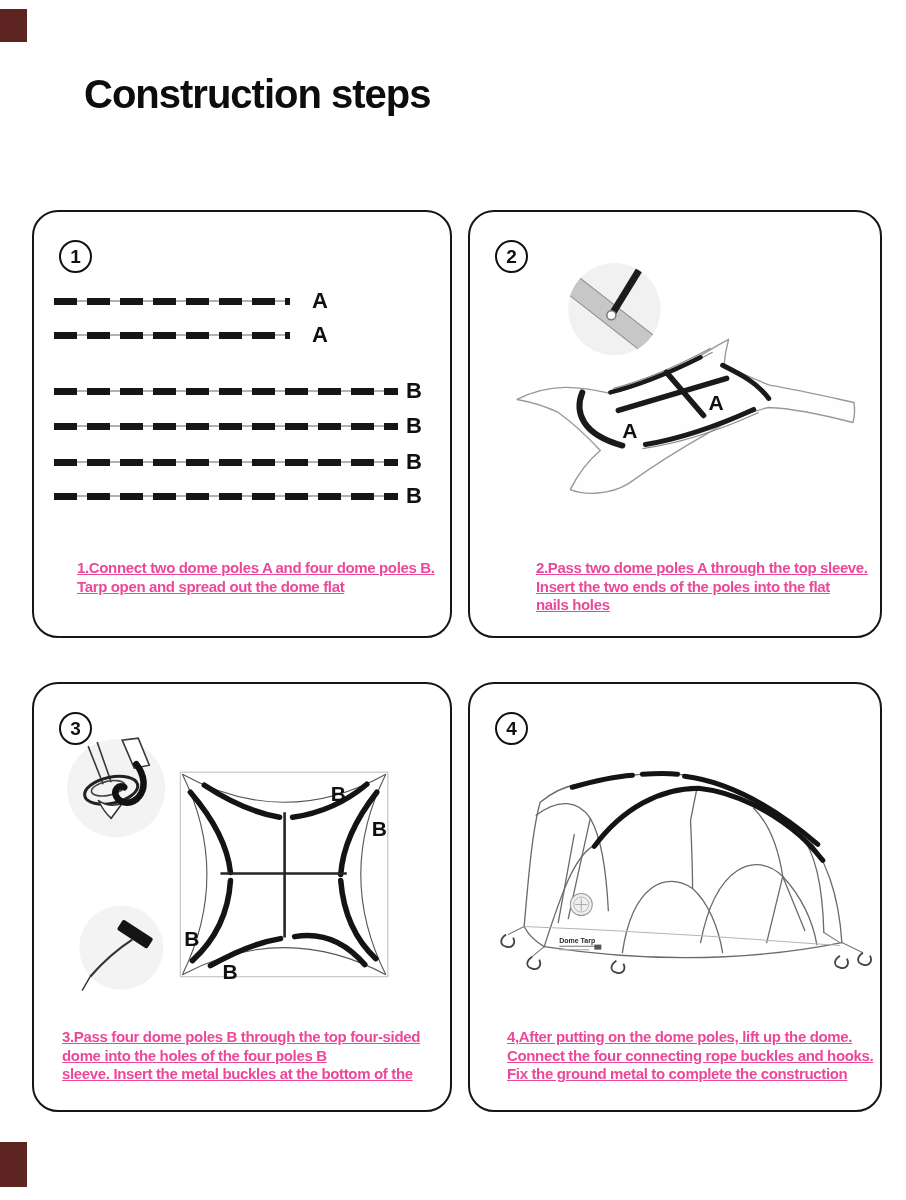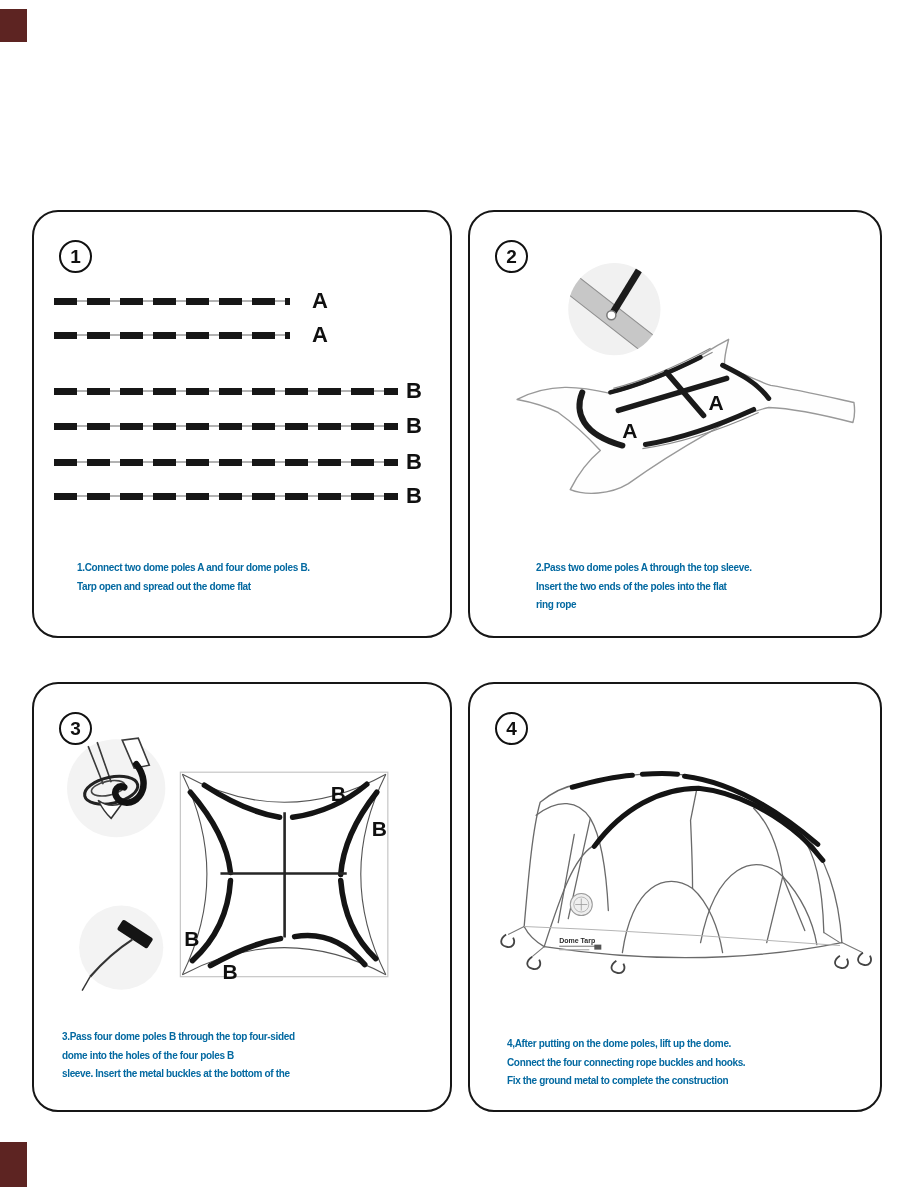--- a/index.html
+++ b/index.html
@@ -21,27 +21,27 @@
   .p1{left:32px;top:210px;width:420px;height:428px;}
   .p2{left:468px;top:210px;width:414px;height:428px;}
   .p3{left:32px;top:682px;width:420px;height:430px;}
   .p4{left:468px;top:682px;width:414px;height:430px;}
   .stepnum{
     position:absolute;left:25px;top:28px;width:29px;height:29px;border:2.6px solid #111;
     border-radius:50%;display:flex;align-items:center;justify-content:center;
     font-size:19px;font-weight:bold;color:#111;
   }
   .caption{
-    position:absolute;font-size:10px;font-weight:bold;line-height:18.5px;
-    letter-spacing:-0.35px;color:#0369a1;white-space:nowrap;
+    position:absolute;font-size:15px;font-weight:bold;line-height:18.5px;
+    letter-spacing:-0.35px;color:#ec4899;white-space:nowrap;text-decoration:underline;
   }
   .p1 .caption{left:43px;top:347px;}
   .p2 .caption{left:66px;top:347px;}
   .p3 .caption{left:28px;top:344px;}
-  .p4 .caption{left:37px;top:344px;margin-top:7px;}
+  .p4 .caption{left:37px;top:344px;}
   
   .pole-row{position:absolute;left:20px;height:26px;display:flex;align-items:center;}
   .pole{position:relative;height:7px;}
   .pole::before{content:"";position:absolute;left:0;right:0;top:2.5px;height:2px;background:#b2b2b2;}
   .pole::after{content:"";position:absolute;inset:0;
     background:repeating-linear-gradient(90deg,#161616 0 23px,rgba(0,0,0,0) 23px 33px);}
   .pole.a{width:236px;margin-right:22px;}
   .pole.b{width:344px;margin-right:8px;}
   .pole-label{font-size:22px;font-weight:bold;color:#101010;}
   .r1{top:76px;} .r2{top:110px;} .r3{top:166px;} .r4{top:201px;} .r5{top:237px;} .r6{top:271px;}
@@ -50,20 +50,21 @@
   svg text.tiny{font-family:"Liberation Sans",sans-serif;}
 </style>
 </head>
 <body>
 
 <div class="page">
 
   <div class="corner-mark top"></div>
   <div class="corner-mark bottom"></div>
 
+  <h1 class="title">Construction steps</h1>
 
   <section class="panel p1">
     <div class="stepnum">1</div>
     <div class="pole-row r1">
       <div class="pole a"></div>
       <span class="pole-label">A</span>
     </div>
     <div class="pole-row r2">
       <div class="pole a"></div>
       <span class="pole-label">A</span>
@@ -135,21 +136,21 @@
         <path d="M 148 198 L 256 166" stroke-width="5.5"></path>
         <path d="M 252 153 C 270 162 286 170 298 186" stroke-width="5"></path>
         <path d="M 175 232 C 210 226 250 212 283 197" stroke-width="5"></path>
       </g>
       <text class="lbl" x="152" y="225">A</text>
       <text class="lbl" x="238" y="198">A</text>
     </svg>
     <div class="caption">
       <div>2.Pass two dome poles A through the top sleeve.</div>
       <div>Insert the two ends of the poles into the flat</div>
-      <div>ring rope</div>
+      <div>nails holes</div>
     </div>
   </section>
 
   <section class="panel p3">
     <div class="stepnum">3</div>
     <svg class="art" viewBox="0 0 415 425">
 
       <g>
         <circle cx="82" cy="104" r="49" fill="#f3f3f3"></circle>
         <path d="M 54 62 L 69 100 M 63 58 L 77 98" stroke="#3a3a3a" stroke-width="1.6" fill="none"></path>

